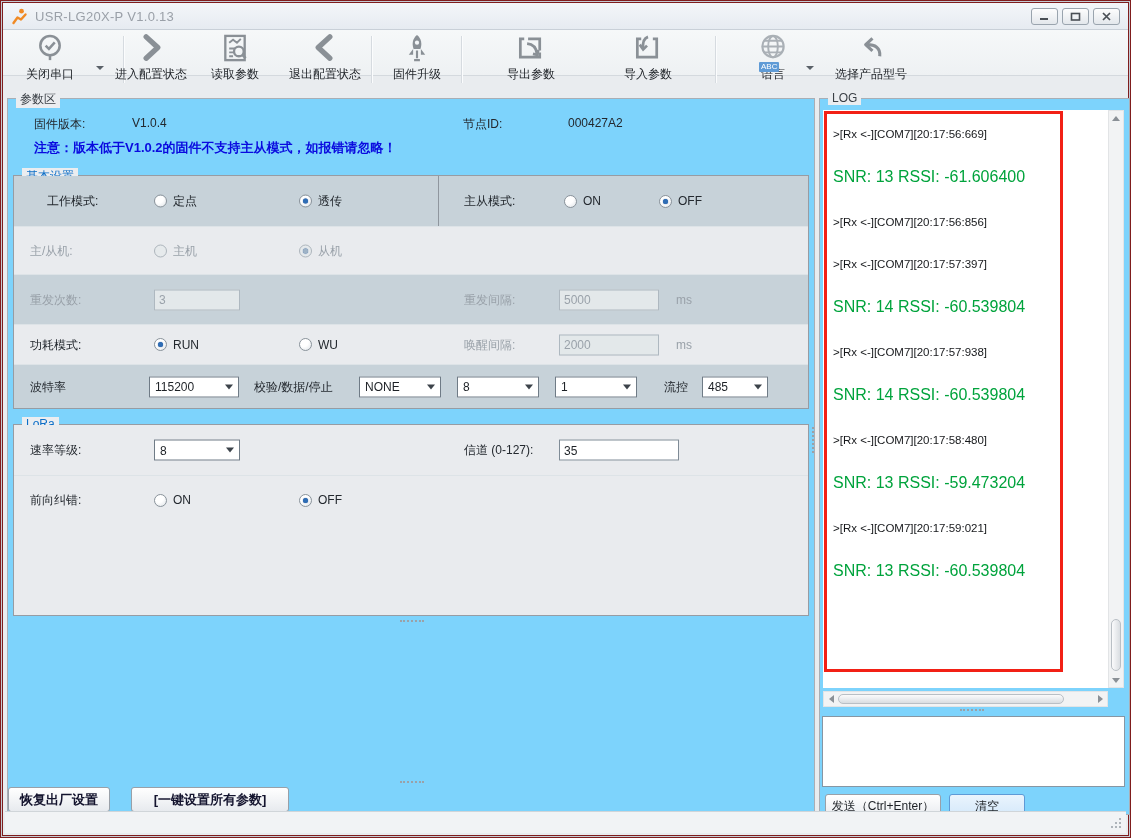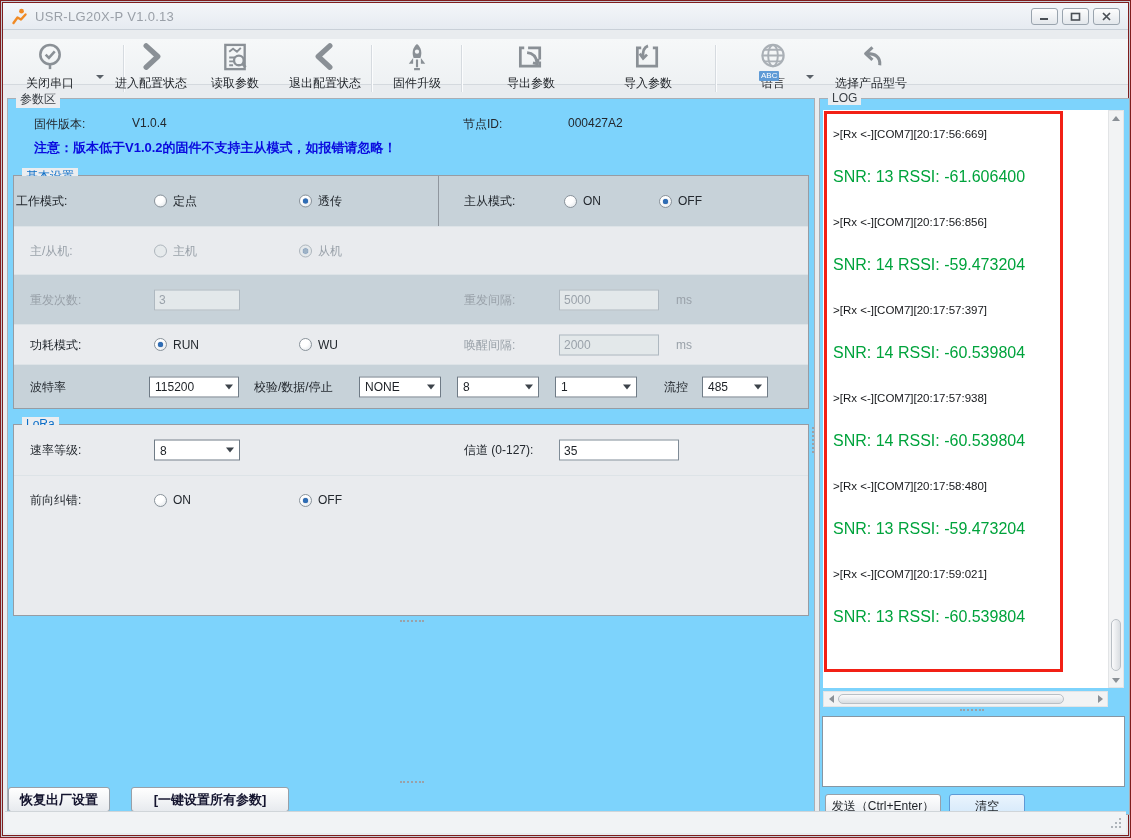--- a/index.html
+++ b/index.html
@@ -7,21 +7,21 @@
   body { background:#c7ccd4; }
   .window { position:absolute; inset:0; background:#e9ecef; border:3px solid #7f1d1d; outline:1px solid #c4cbd4; outline-offset:-2px; }
 
   
   .titlebar { position:absolute; left:0; top:0; right:0; height:27px; background:linear-gradient(#f3f6f9,#e6ebf1); border-bottom:1px solid #c9d0d8; display:flex; align-items:center; padding-left:8px; }
   .titlebar .title { color:#9aa0a8; font-size:13px; margin-left:7px; letter-spacing:.3px; }
   .winbtns { position:absolute; right:8px; top:5px; display:flex; gap:4px; }
   .winbtn { width:27px; height:17px; border:1px solid #9aa4ae; border-radius:3px; background:linear-gradient(#fdfdfd,#e3e7ec); display:flex; align-items:center; justify-content:center; }
 
   
-  .toolbar { position:absolute; left:0; top:36px; right:0; height:46px; background:linear-gradient(#f6f8f9,#eef1f3); border-bottom:1px solid #d4d9de; }
+  .toolbar { position:absolute; left:0; top:27px; right:0; height:46px; background:linear-gradient(#f6f8f9,#eef1f3); border-bottom:1px solid #d4d9de; }
   .tb-item { position:absolute; top:3px; height:53px; display:flex; flex-direction:column; align-items:center; justify-content:flex-end; padding-bottom:3px; cursor:default; }
   .tb-item svg { display:block; margin-bottom:2px; }
   .tb-label { font-size:12px; color:#1d2126; white-space:nowrap; }
   .tb-sep { position:absolute; top:6px; width:1px; height:47px; background:#d6dbe0; box-shadow:1px 0 0 #fbfcfd; }
   .tb-caret { position:absolute; width:14px; height:40px; display:flex; align-items:center; justify-content:center; }
   .caret-shape { width:0; height:0; border-left:4px solid transparent; border-right:4px solid transparent; border-top:4px solid #5a6168; }
   .abc-badge { position:absolute; left:8px; bottom:14px; background:#5f9bd6; color:#fff; font-size:8px; padding:0 2px; border-radius:1px; line-height:10px; }
 
   
   .groupbox { position:absolute; border:1px solid #a9aeb5; background:#7dd3fc; }
@@ -212,21 +212,21 @@
     <span class="info-label" style="left:26px;top:17px;">固件版本:</span>
     <span class="info-label" style="left:124px;top:17px;">V1.0.4</span>
     <span class="info-label" style="left:455px;top:17px;">节点ID:</span>
     <span class="info-label" style="left:560px;top:17px;">000427A2</span>
     <span class="notice" style="left:26px;top:40px;">注意：版本低于V1.0.2的固件不支持主从模式，如报错请忽略！</span>
 
     <div class="fieldset" style="left:5px;top:76px;width:796px;height:234px;">
       <span class="fs-caption">基本设置</span>
 
       <div class="trow dark" style="height:50px;">
-        <span class="cell" style="left:2px;">工作模式:</span>
+        <span class="cell" style="left:33px;">工作模式:</span>
         <label class="cell radio-wrap" style="left:140px;">
           <span class="radio"></span>
             <span>定点</span>
         </label>
         <label class="cell radio-wrap" style="left:285px;">
           <span class="radio checked"></span>
             <span>透传</span>
         </label>
         <div class="vdiv"></div>
         <span class="cell" style="left:450px;">主从模式:</span>
@@ -339,21 +339,20 @@
   <div class="dots-v" style="left:809px;top:424px;"></div>
 
   <div class="groupbox" style="left:816px;top:95px;width:311px;height:717px;">
     <span class="gb-caption">LOG</span>
 
     <div class="log-white">
       <div class="log-redbox">
         <div class="log-rx">&gt;[Rx &lt;-][COM7][20:17:56:669]</div>
         <div class="log-snr">SNR: 13  RSSI: -61.606400</div>
         <div class="log-rx">&gt;[Rx &lt;-][COM7][20:17:56:856]</div>
-        <div class="log-snr">SNR: 14  RSSI: -59.473204</div>
         <div class="log-rx">&gt;[Rx &lt;-][COM7][20:17:57:397]</div>
         <div class="log-snr">SNR: 14  RSSI: -60.539804</div>
         <div class="log-rx">&gt;[Rx &lt;-][COM7][20:17:57:938]</div>
         <div class="log-snr">SNR: 14  RSSI: -60.539804</div>
         <div class="log-rx">&gt;[Rx &lt;-][COM7][20:17:58:480]</div>
         <div class="log-snr">SNR: 13  RSSI: -59.473204</div>
         <div class="log-rx">&gt;[Rx &lt;-][COM7][20:17:59:021]</div>
         <div class="log-snr">SNR: 13  RSSI: -60.539804</div>
       </div>
     </div>

